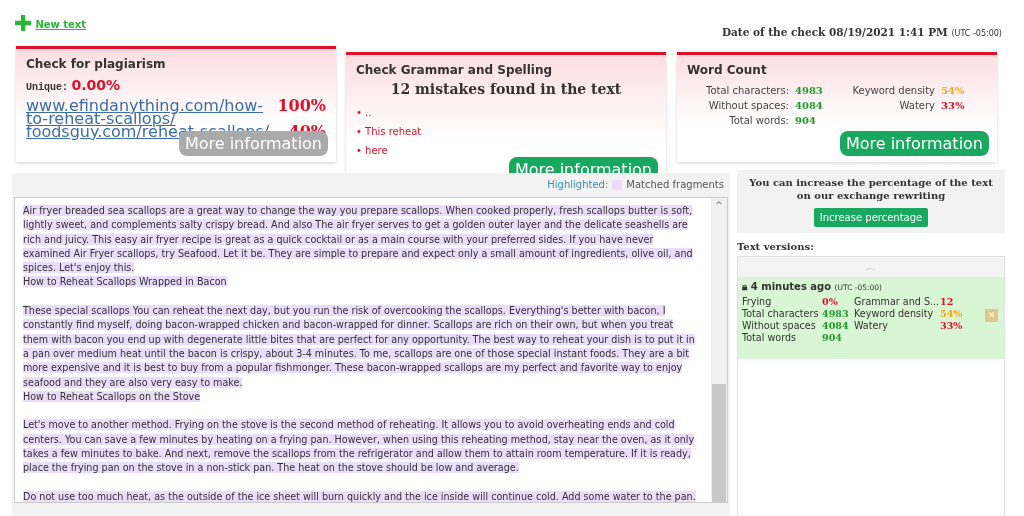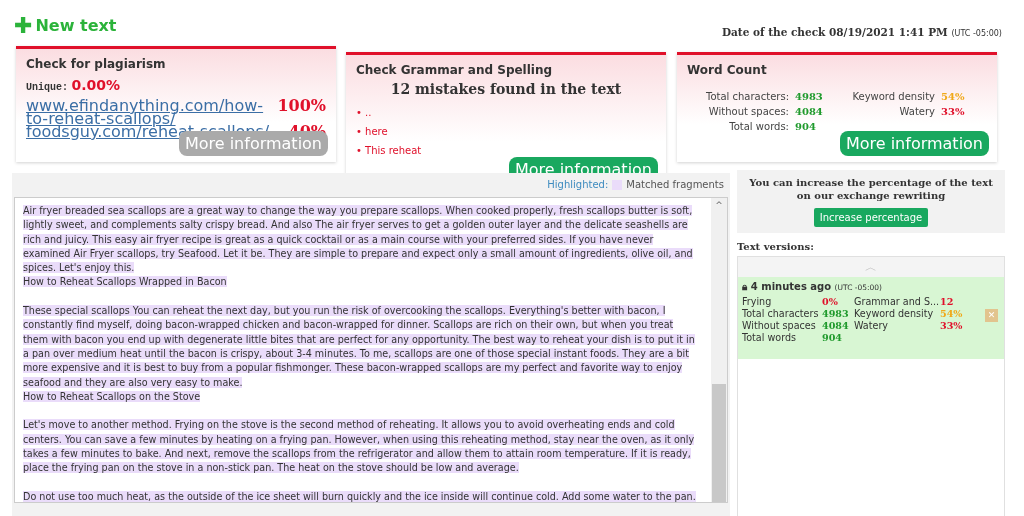--- a/index.html
+++ b/index.html
@@ -1,40 +1,40 @@
 <!DOCTYPE html>
 <html><head>
 <meta charset="utf-8">
 <style>
   * { box-sizing: border-box; margin: 0; padding: 0; }
   body { width: 1024px; height: 516px; overflow: hidden; background: #fff; font-family: "DejaVu Sans", sans-serif; color: #333; font-size: 11px; position: relative; }
   .new-text { position: absolute; left: 14px; top: 16px; display: flex; align-items: center; gap: 3px; }
   .plus { color: #2bb33a; font-size: 22px; font-weight: bold; line-height: 16px; }
-  .new-text a { color: #2bb33a; font-weight: bold; font-size: 16px; font-family: "DejaVu Sans", sans-serif; }
+  .new-text a { color: #2bb33a; font-weight: bold; font-size: 10px; text-decoration: underline; font-family: "DejaVu Sans", sans-serif; }
   .date { position: absolute; right: 22px; top: 26px; font-family: "DejaVu Serif", serif; font-weight: bold; font-size: 10.5px; color: #333; }
   .date small { font-size: 8px; font-weight: normal; font-family: "DejaVu Sans", sans-serif; }
   .card { position: absolute; border-top: 3px solid #e0102a; background: linear-gradient(#fbdde1, #fff 65%); box-shadow: 0 1px 3px rgba(0,0,0,0.18); padding: 8px 10px; }
   .card h3 { font-size: 12px; font-weight: bold; color: #333; }
   #c1 { left: 16px; top: 46px; width: 320px; height: 116px; }
   #c2 { left: 346px; top: 52px; width: 320px; height: 136px; }
   #c3 { left: 677px; top: 52px; width: 320px; height: 110px; }
   .unique { font-family: "DejaVu Serif", serif; font-size: 10px; font-weight: bold; margin-top: 6px; }
   .unique span { color: #e0102a; font-size: 14px; font-family: "DejaVu Sans", sans-serif; }
   .links { margin-top: 6px; }
   .link-row { display: flex; justify-content: space-between; font-size: 16px; line-height: 13px; }
   .link-row a { color: #3b6ea5; text-decoration: underline; }
   .link-row b { color: #e0102a; font-family: "DejaVu Serif", serif; }
   .btn { position: absolute; right: 8px; bottom: 6px; color: #fff; font-size: 16px; padding: 3px 6px; border-radius: 8px; }
   .btn.gray { background: #aaa; }
   .btn.green { background: #19a85f; }
   .mistakes { text-align: center; font-family: "DejaVu Serif", serif; font-weight: bold; font-size: 14px; margin-top: 4px; }
   .mlist { margin-top: 6px; list-style: none; }
   .mlist li { color: #e0102a; font-size: 10px; line-height: 19px; }
   .mlist li::before { content: "• "; }
-  .wc { display: grid; grid-template-columns: 100px 46px 100px 40px; row-gap: 4px; margin-top: 14px; margin-left: 8px; font-size: 10px; }
+  .wc { display: grid; grid-template-columns: 100px 46px 100px 40px; row-gap: 4px; margin-top: 8px; margin-left: 8px; font-size: 10px; }
   .wc .l { text-align: right; padding-right: 6px; color: #444; }
   .wc .v { font-weight: bold; color: #1f9a2c; font-family: "DejaVu Serif", serif; }
   .wc .o { color: #f0a818; font-weight: bold; font-family: "DejaVu Serif", serif; }
   .wc .r { color: #e0102a; font-weight: bold; font-family: "DejaVu Serif", serif; }
   .main { position: absolute; left: 12px; top: 173px; width: 718px; height: 343px; background: #f2f2f2; }
   .hl-legend { position: absolute; right: 6px; top: 6px; font-size: 10px; color: #555; display: flex; gap: 4px; align-items: center; }
   .hl-legend .h { color: #3d8bbf; }
   .swatch { width: 10px; height: 10px; background: #eadcfa; display: inline-block; }
   .textbox { position: absolute; left: 2px; top: 24px; width: 714px; height: 306px; background: #fff; border: 1px solid #ccc; overflow: hidden; }
   .text { padding: 6px 28px 6px 8px; font-size: 9.6px; line-height: 14.3px; color: #333; }
@@ -84,22 +84,22 @@
       </div>
   </div>
   <div class="btn gray">More information</div>
 </div>
 
 <div class="card" id="c2">
   <h3>Check Grammar and Spelling</h3>
   <div class="mistakes">12 mistakes found in the text</div>
   <ul class="mlist">
     <li>..</li>
+    <li>This reheat</li>
     <li>here</li>
-    <li>This reheat</li>
   </ul>
   <div class="btn green">More information</div>
 </div>
 
 <div class="card" id="c3">
   <h3>Word Count</h3>
   <div class="wc">
     <span class="l">Total characters:</span>
       <span class="v">4983</span>
     <span class="l">Keyword density</span>

